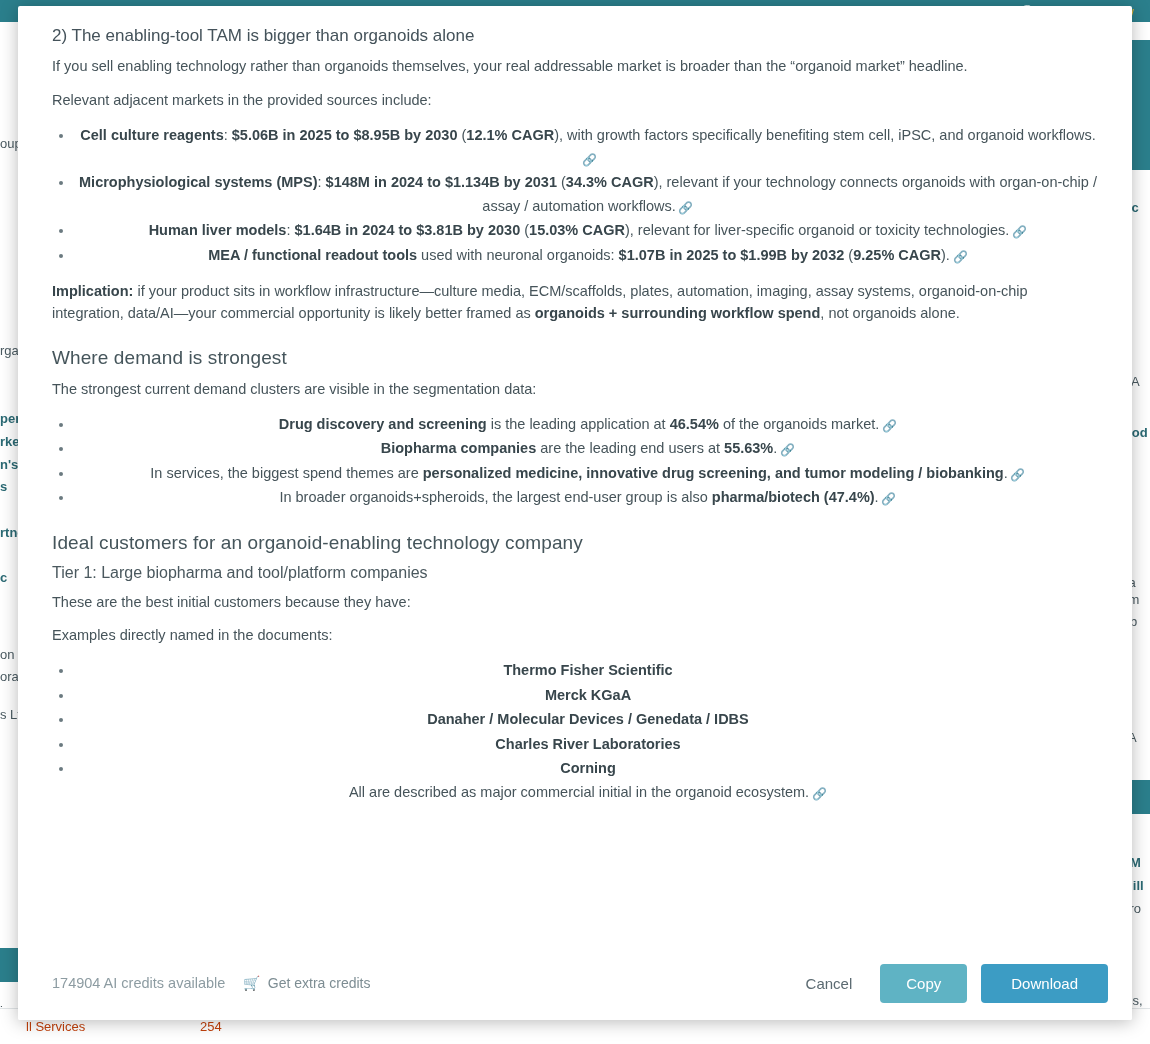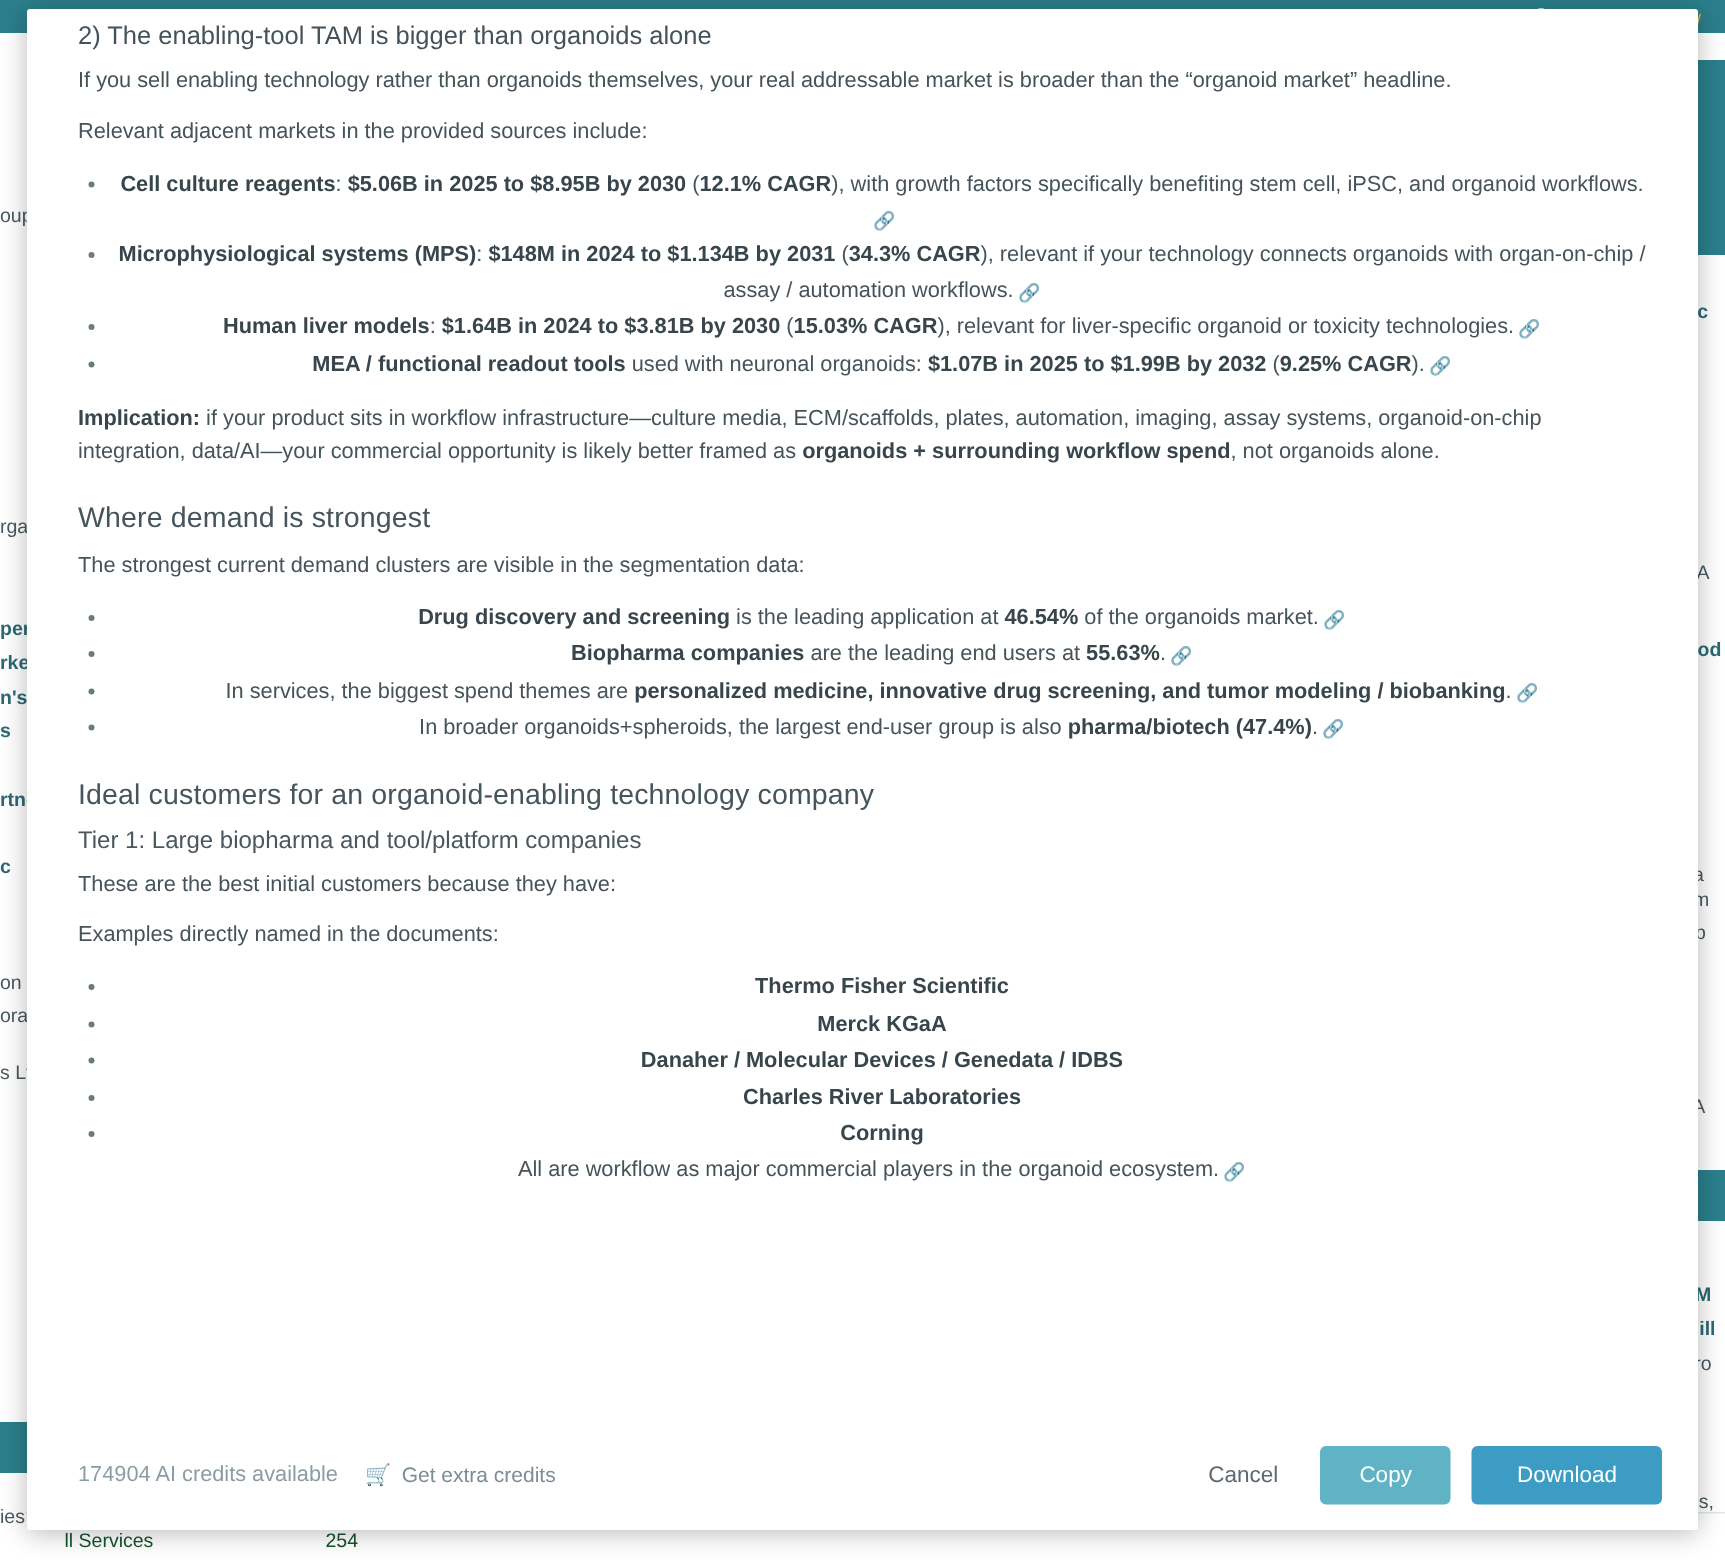--- a/index.html
+++ b/index.html
@@ -40,21 +40,21 @@
     position: absolute; color: #4a5a61; font-size: 13px; white-space: nowrap;
   }
   .bg-text.b { font-weight: bold; color: #2b6a74; }
   .bg-bottom-bar {
     position: absolute; left: 0; bottom: 62px; width: 34px; height: 34px;
     background: #2b7f8c;
   }
   .bg-table-row {
     position: absolute; left: 0; bottom: 0; right: 0; height: 36px;
     border-top: 1px solid #e2e6e8; background: #fff;
-    display: flex; align-items: center; font-size: 13px; color: #14532d; margin-left: 17px;
+    display: flex; align-items: center; font-size: 13px; color: #c2410c;
   }
   .bg-table-row .c1 { width: 200px; padding-left: 26px; }
   .bg-table-row .c2 { width: 120px; }
 
   
   #modal {
     position: absolute;
     left: 18px; top: 6px; width: 1114px; height: 1014px;
     background: #ffffff;
     box-shadow: 0 2px 18px rgba(0,0,0,.28);
@@ -85,21 +85,21 @@
     font-size: 14.5px; line-height: 1.62; color: #46545a;
     margin-bottom: 1px; padding-left: 4px;
   }
   ul.bl li::marker { color: #6b7a80; }
   b, .bold { font-weight: bold; color: #38464c; }
   .linkchip {
     display: inline-block; color: #3fa9c0; font-size: 12px;
     transform: translateY(1px); cursor: pointer; margin-left: 3px;
   }
   .title-row {
-    font-size: 17px; color: #44525a; margin: 4px 0 6px 0; font-weight: normal;
+    font-size: 17px; color: #44525a; margin: 16px 0 6px 0; font-weight: normal;
   }
 
   
   #modal-footer {
     flex: 0 0 auto;
     height: 74px;
     display: flex; align-items: center;
     padding: 0 24px 0 34px;
     background: #fff;
   }
@@ -234,21 +234,21 @@
     <p class="para">These are the best initial customers because they have:</p>
 
 
     <p class="para">Examples directly named in the documents:</p>
 
     <ul class="bl">
       <li><b>Thermo Fisher Scientific</b></li>
       <li><b>Merck KGaA</b></li>
       <li><b>Danaher / Molecular Devices / Genedata / IDBS</b></li>
       <li><b>Charles River Laboratories</b></li>
-      <li><b>Corning</b><br><span>All are workflow as major commercial players in the organoid ecosystem.</span><span class="linkchip">🔗</span></li>
+      <li><b>Corning</b><br><span>All are described as major commercial initial in the organoid ecosystem.</span><span class="linkchip">🔗</span></li>
     </ul>
 
   </div>
 
   <div id="modal-footer">
     <span class="credits">174904 AI credits available</span>
     <span class="credits-link">
       <span class="cart-ic">🛒</span>
       <span>Get extra credits</span>
     </span>

